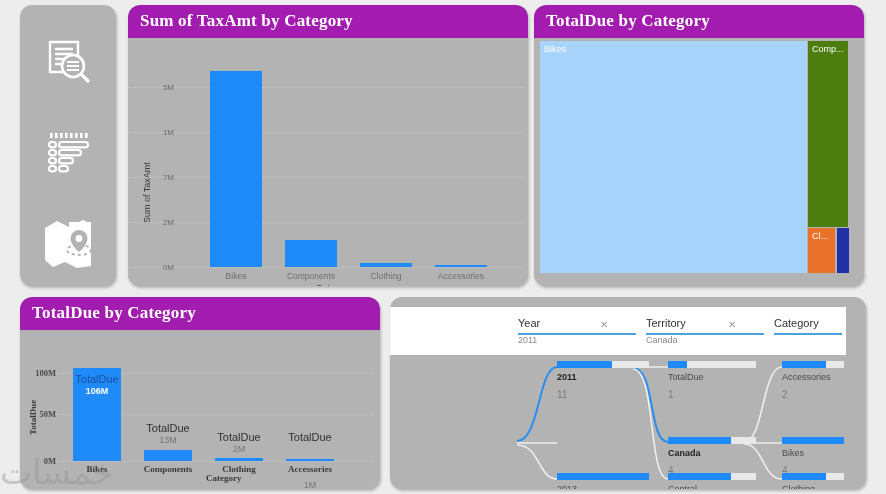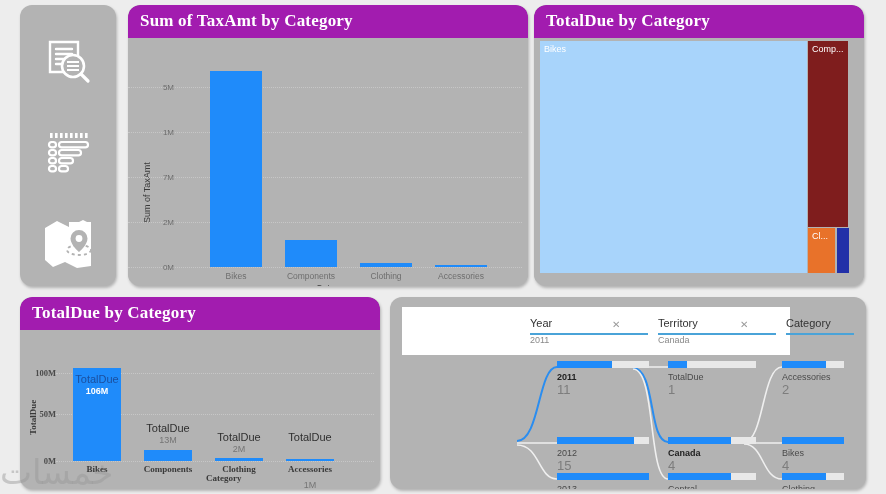--- a/index.html
+++ b/index.html
@@ -33,32 +33,32 @@
   .tm{position:absolute;overflow:hidden;}
   .tm-label{font-size:9px;color:#fff;padding:3px 0 0 4px;white-space:nowrap;}
   
   .dlabel{position:absolute;text-align:center;transform:translateX(-50%);white-space:nowrap;}
   .dlabel .n{font-size:11px;color:#2f2f2f;line-height:13px;}
   .dlabel .v{font-size:9px;line-height:11px;}
   .xtick2{position:absolute;font-size:9px;font-family:"Liberation Serif",serif;font-weight:700;color:#3a3a3a;text-align:center;transform:translateX(-50%);}
   .ytick2{position:absolute;font-size:8.5px;font-family:"Liberation Serif",serif;font-weight:700;color:#4a4a4a;text-align:right;transform:translateY(-50%);}
   
   #dt{left:390px;top:297px;width:476px;height:192px;border-radius:12px;background:#b3b3b3;}
-  #dt-header{position:absolute;left:12px;top:10px;width:388px;height:48px;background:#fff;}
+  #dt-header{position:absolute;left:0;top:10px;width:456px;height:48px;background:#fff;}
   .dt-field{position:absolute;top:10px;}
   .dt-field .fname{font-size:11px;color:#333;}
   .dt-field .fval{font-size:9px;color:#8a8a8a;margin-top:6px;}
   .dt-underline{position:absolute;height:2px;background:#4aa3d8;}
   .dt-x{position:absolute;font-size:10px;color:#9a9a9a;cursor:pointer;}
   .node{position:absolute;}
   .node .track{height:7px;background:#e8e8e8;position:relative;overflow:hidden;}
   .node .fill{position:absolute;left:0;top:0;height:100%;background:#1f8bfa;}
   .node .nm{font-size:9px;color:#4a4a4a;margin-top:4px;white-space:nowrap;}
   .node .nm.sel{font-weight:700;color:#222;}
-  .node .nv{font-size:13px;color:#7d7d7d;margin-top:0;}
+  .node .nv{font-size:10px;color:#7d7d7d;margin-top:7px;}
   #watermark{position:absolute;left:0px;top:452px;width:330px;font-size:34px;color:rgba(150,150,150,.45);font-family:"DejaVu Sans",sans-serif;pointer-events:none;}
 </style>
 </head>
 <body>
 
 <div class="panel" id="sidebar">
   <div class="side-icon" style="margin-top:14px;">
     <svg width="56" height="56" viewBox="0 0 56 56">
       <path d="M10 6 h28 v30 h-28 z" fill="none" stroke="#fff" stroke-width="2.4"></path>
       <path d="M16 13 h16 M16 18 h16 M16 23 h9 M16 28 h7" stroke="#fff" stroke-width="2.4" stroke-linecap="round"></path>
@@ -131,21 +131,21 @@
     <div class="axis-name" style="left:188px;top:245px;">Category</div>
   </div>
 </div>
 
 <div class="panel" id="p-tm" style="left:534px;top:5px;width:330px;height:281px;">
   <div class="panel-title">TotalDue by Category</div>
   <div class="plot" style="height:243px;">
     <div class="tm" style="left:6px;top:3px;width:267px;height:232px;background:#a8d4fb;">
       <div class="tm-label">Bikes</div>
     </div>
-    <div class="tm" style="left:274px;top:3px;width:40px;height:186px;background:#7f1d1d;">
+    <div class="tm" style="left:274px;top:3px;width:40px;height:186px;background:#4d7c0f;">
       <div class="tm-label">Comp...</div>
     </div>
     <div class="tm" style="left:274px;top:190px;width:27px;height:45px;background:#e8722a;">
       <div class="tm-label">Cl...</div>
     </div>
     <div class="tm" style="left:303px;top:190px;width:12px;height:45px;background:#2230a8;">
       <div class="tm-label"></div>
     </div>
   </div>
 </div>
@@ -226,27 +226,20 @@
   </svg>
 
 
   <div class="node" style="left:167px;top:64px;width:92px;">
     <div class="track">
         <div class="fill" style="width:60%;"></div>
       </div>
     <div class="nm sel">2011</div>
     <div class="nv">11</div>
   </div>
-  <div class="node" style="left:167px;top:140px;width:92px;">
-    <div class="track">
-        <div class="fill" style="width:84%;"></div>
-      </div>
-    <div class="nm">2012</div>
-    <div class="nv">15</div>
-  </div>
   <div class="node" style="left:167px;top:176px;width:92px;">
     <div class="track">
         <div class="fill" style="width:100%;"></div>
       </div>
     <div class="nm">2013</div>
   </div>
 
   <div class="node" style="left:278px;top:64px;width:88px;">
     <div class="track">
         <div class="fill" style="width:22%;"></div>

